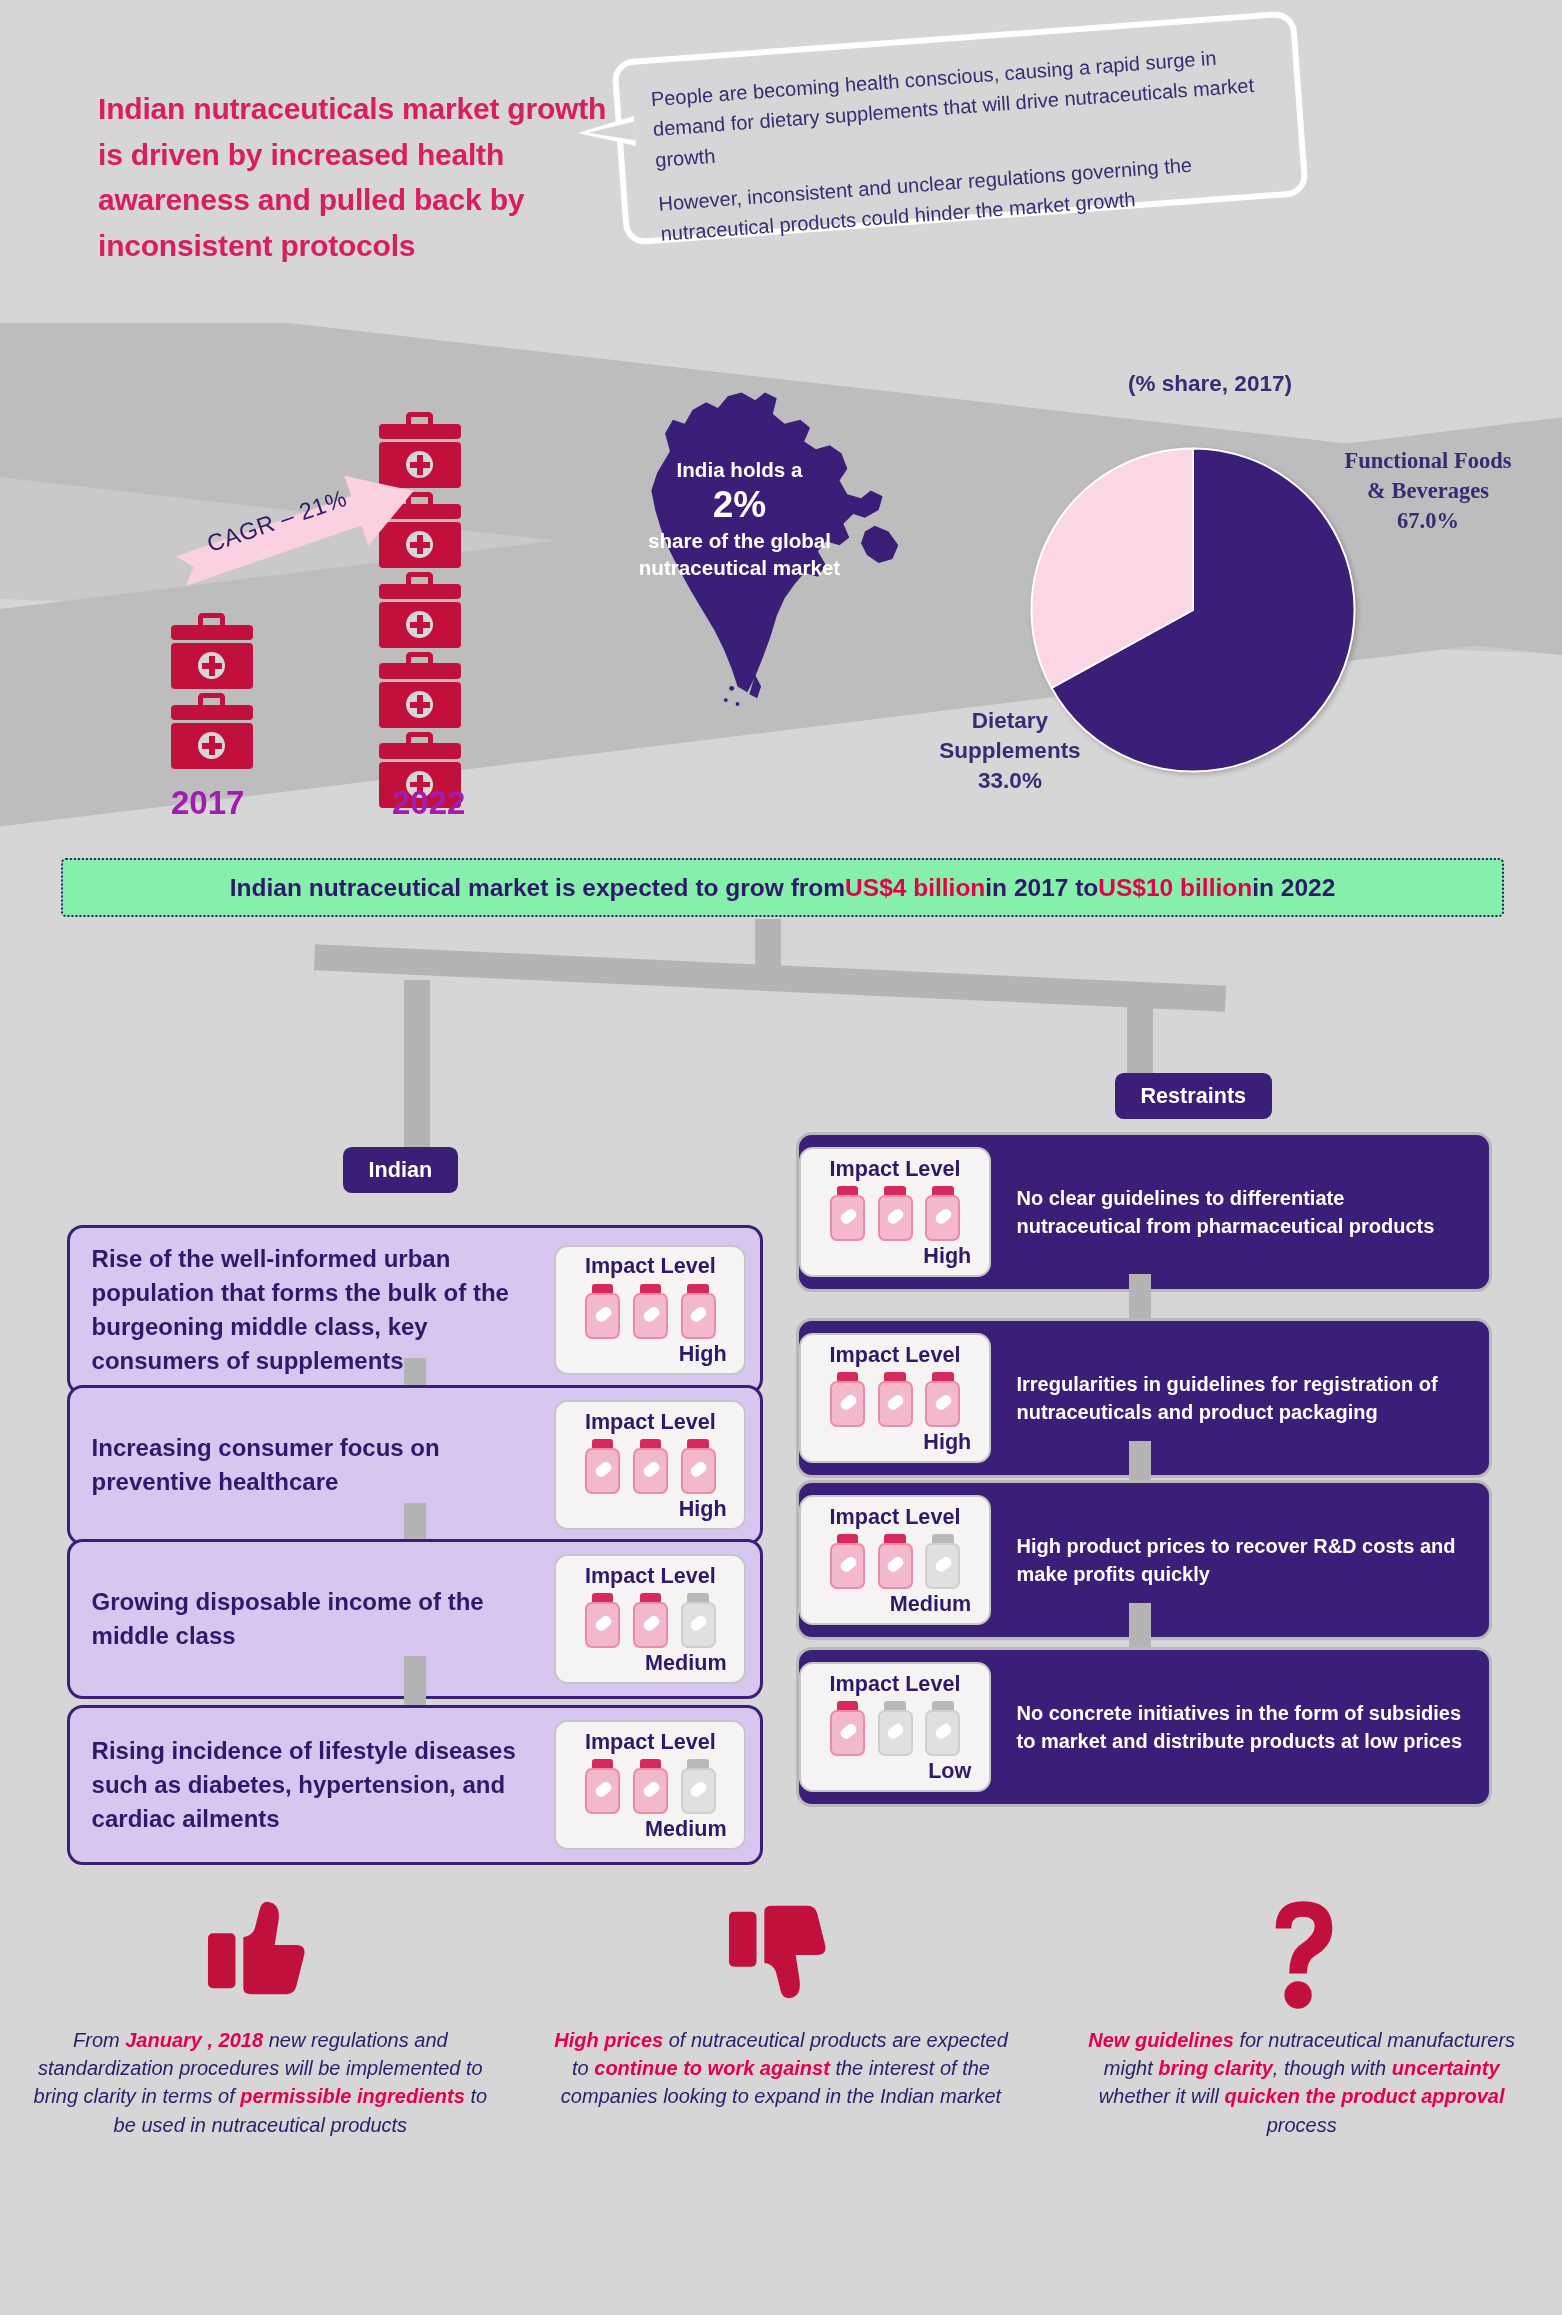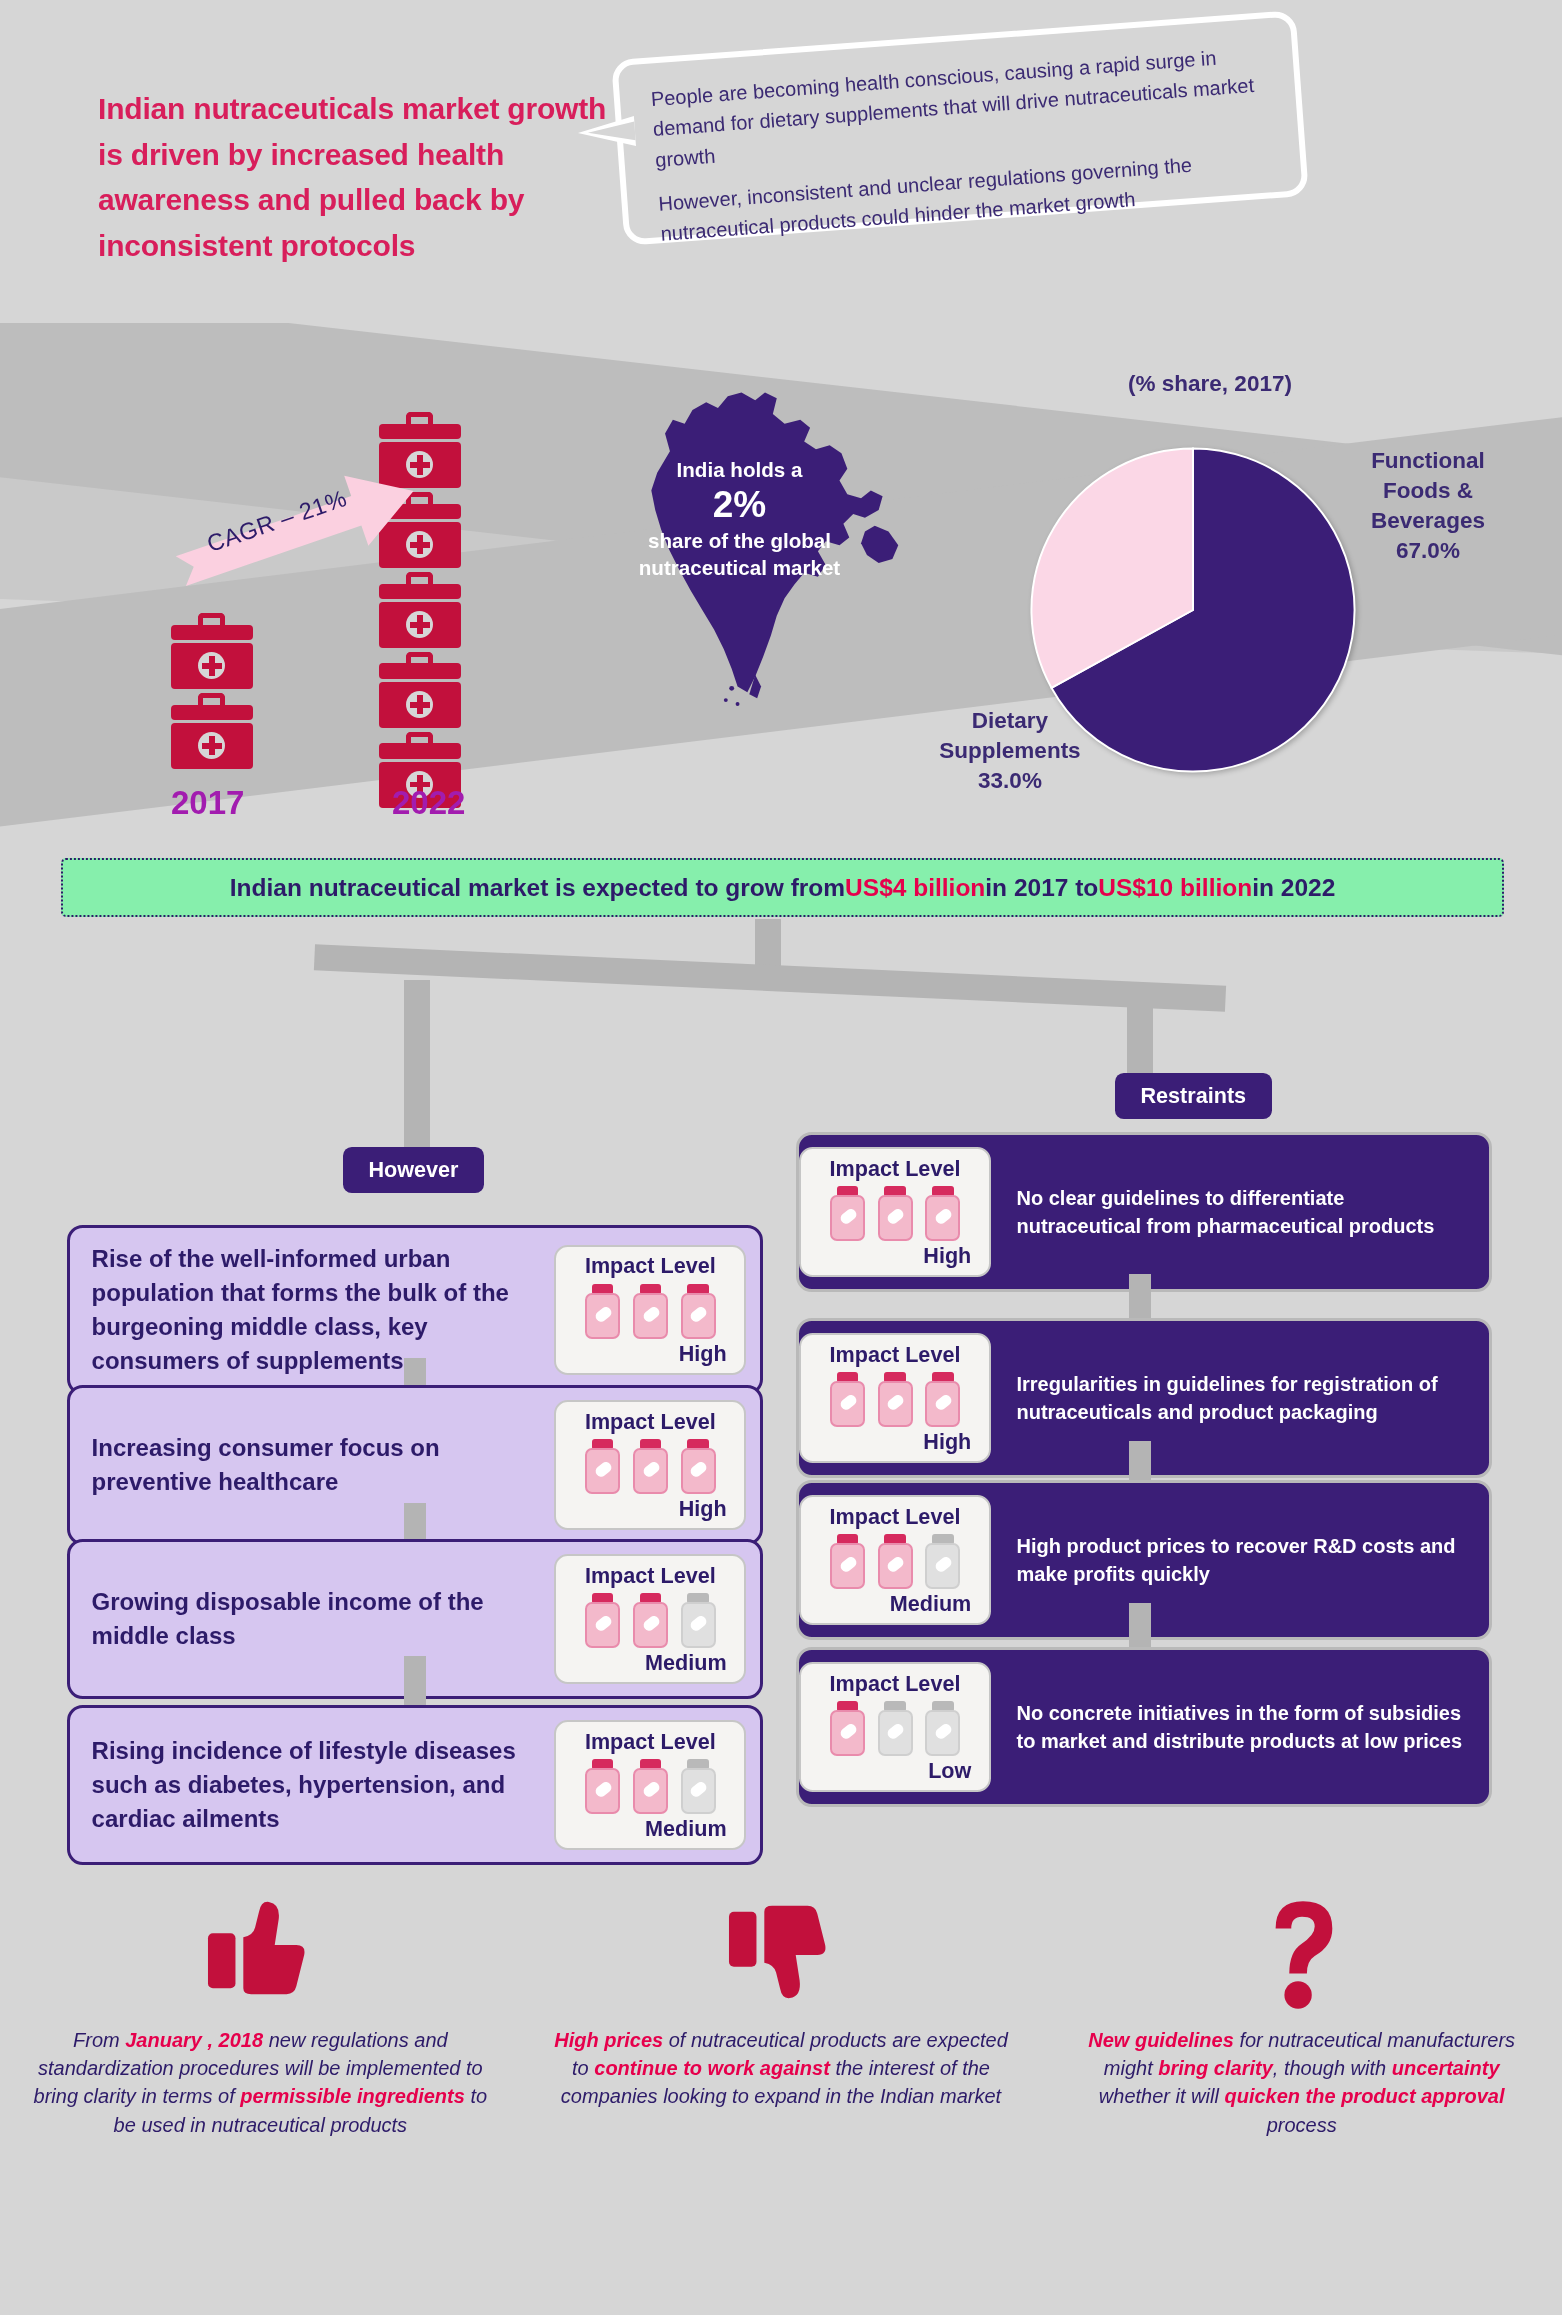--- a/index.html
+++ b/index.html
@@ -73,21 +73,21 @@
   .map-text { position:absolute; left:617px; top:456px; width:245px; text-align:center;
       color:#ffffff; font-weight:bold; font-size:20.6px; line-height:1.33; }
   .map-text .big { font-size:37px; display:block; line-height:1.18; }
 
   
   .pie-title { position:absolute; left:921px; top:368px; width:578px; text-align:center;
      color:#3b2a73; font-weight:bold; font-size:22.5px; line-height:1.38; }
   .pie { position:absolute; left:1029px; top:446px; width:328px; height:328px; }
   .pie svg { display:block; filter: drop-shadow(2px 2.9px 2.9px rgba(0,0,0,0.22)); }
   .pie-lbl { position:absolute; color:#3b2a73; font-weight:bold; font-size:22.5px; line-height:1.33; }
-  .lbl-ff { left:1335px; top:446px; width:186px; text-align:center; }
+  .lbl-ff { left:1335px; top:446px; width:186px; text-align:center;font-family:Liberation Serif, serif; }
   .lbl-ds { left:902px; top:706px; width:216px; text-align:center; }
 
   
   .banner { position:absolute; left:61px; top:858px; width:1443px; height:59px;
      background:#86efac; border:2.9px dotted #2d1b69; border-radius:4.9px;
      display:flex; align-items:center; justify-content:center;
      color:#2d1b69; font-weight:bold; font-size:24.5px; }
   .banner .hl { color:#e6004c; }
 
   
@@ -279,21 +279,21 @@
       <span> in 2017 to </span>
       <span class="hl">US$10 billion</span>
       <span> in 2022</span>
   </div>
 
   <div class="stem-top"></div>
   <div class="beam"></div>
   <div class="stem-left"></div>
   <div class="stem-right"></div>
 
-  <div class="tag tag-drivers">However</div>
+  <div class="tag tag-drivers">Indian</div>
   <div class="tag tag-restraints">Restraints</div>
 
   <div id="drivers-wrap">
       <div class="dcard" style="top:1225px;min-height:132px">
         <div class="dtxt">Rise of the well-informed urban population that forms the bulk of the burgeoning middle class, key consumers of supplements</div>
         <div class="chip">
           <div class="cl">Impact Level</div>
           <div class="bottles">
             <div class="bt on">
               <div class="cap"></div>

